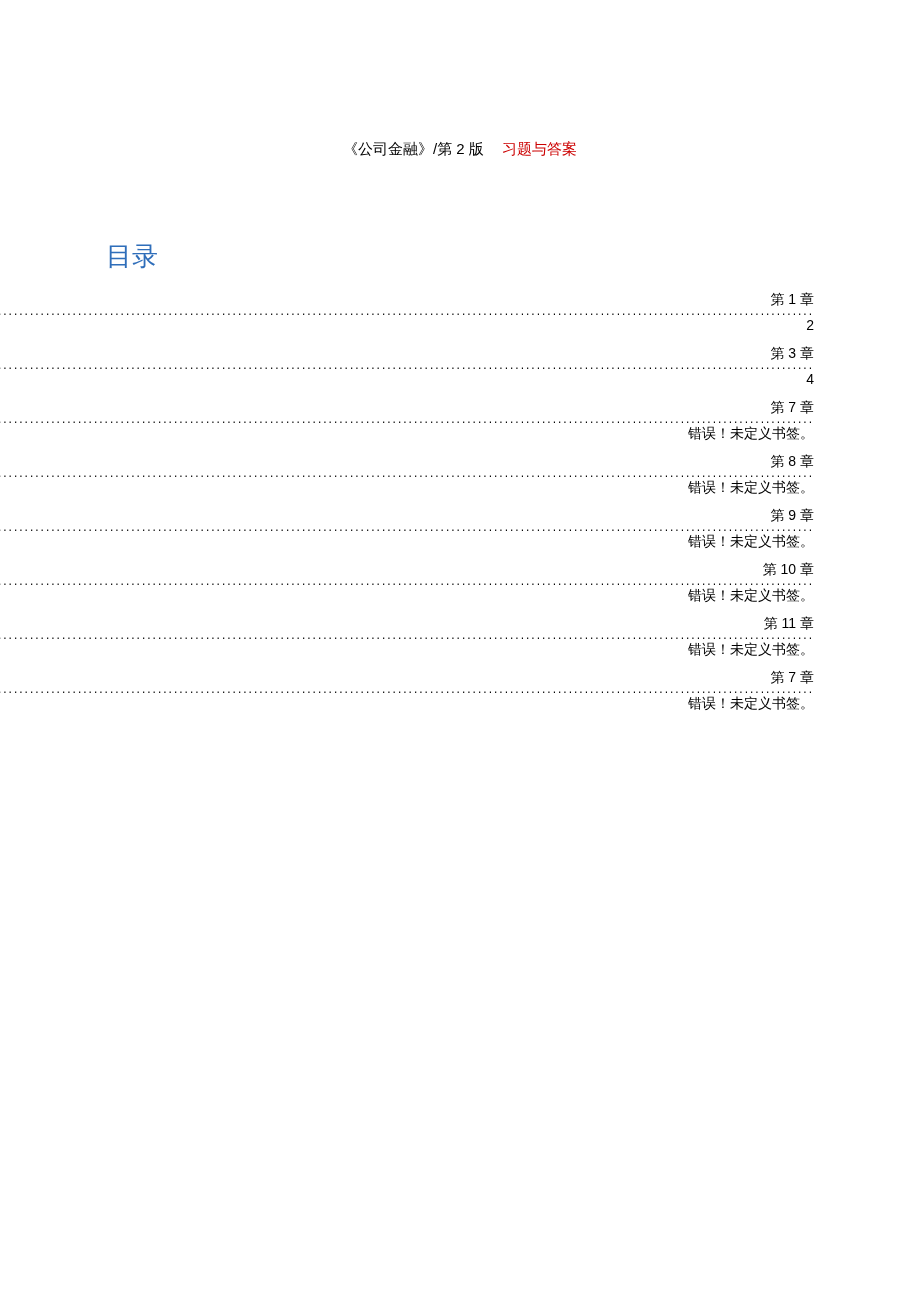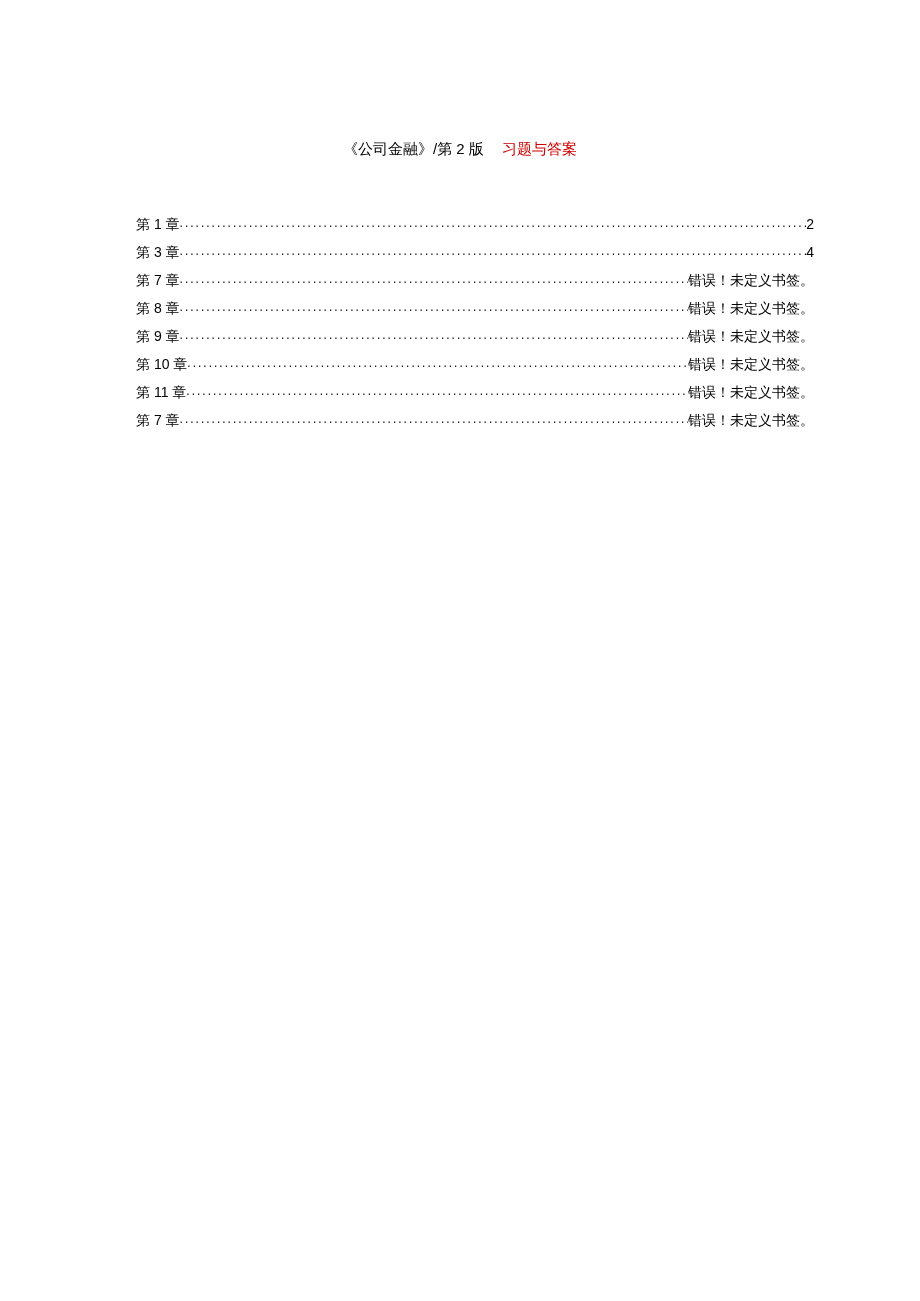--- a/index.html
+++ b/index.html
@@ -14,46 +14,47 @@
       font-family: "Microsoft YaHei", "SimSun", sans-serif;
       position: relative;
     }
     .page {
       padding: 140px 100px 0 100px;
     }
     .header-title {
       text-align: center;
       font-size: 15px;
       color: #000000;
-      margin-bottom: 58px;
+      margin-bottom: 80px;
     }
     .header-title .title-red {
       color: #cc0000;
       margin-left: 14px;
     }
     .toc-heading {
       font-size: 26px;
       color: #2f6eba;
       margin-bottom: 18px;
       margin-left: 6px;
       font-weight: normal;
     }
     .toc-list {
       list-style: none;
       padding-left: 36px;
       padding-right: 6px;
     }
     .toc-entry {
       display: flex;
-      align-items: center;
+      align-items: flex-end;
       font-size: 14px;
       color: #000000;
       line-height: 1;
       margin-bottom: 14px;
       white-space: nowrap;
+      flex-direction: column;
     }
     .toc-label {
       flex-shrink: 0;
     }
     .toc-leader {
       flex: 1;
       overflow: hidden;
       letter-spacing: 2px;
       color: #000000;
       font-size: 12px;
@@ -70,20 +71,21 @@
   </style>
 </head>
 <body>
 
 <div class="page">
   <div class="header-title">
     <span>《公司金融》/第 2 版</span>
     <span class="title-red">习题与答案</span>
   </div>
 
+  <h1 class="toc-heading">目录</h1>
 
   <ul class="toc-list">
     <li class="toc-entry">
       <span class="toc-label">第 1 章</span>
       <span class="toc-leader"></span>
       <span class="toc-page">2</span>
     </li>
     <li class="toc-entry">
       <span class="toc-label">第 3 章</span>
       <span class="toc-leader"></span>

